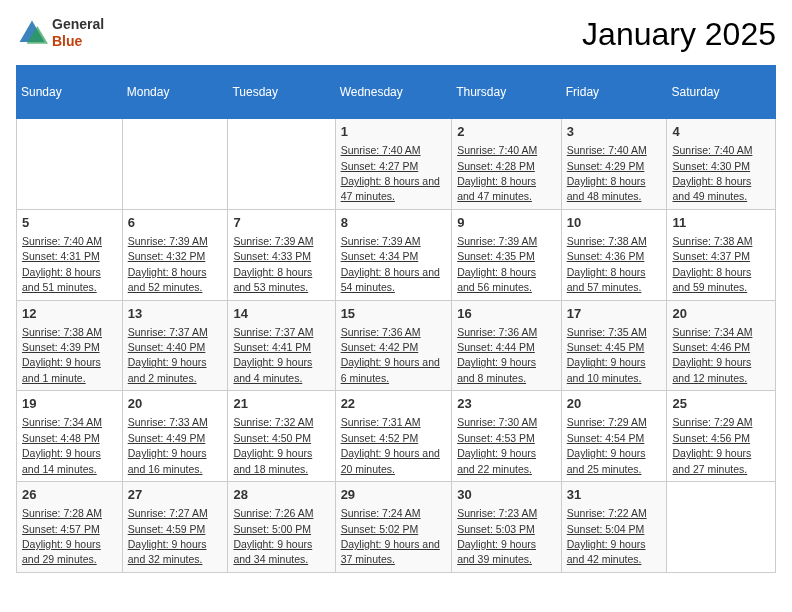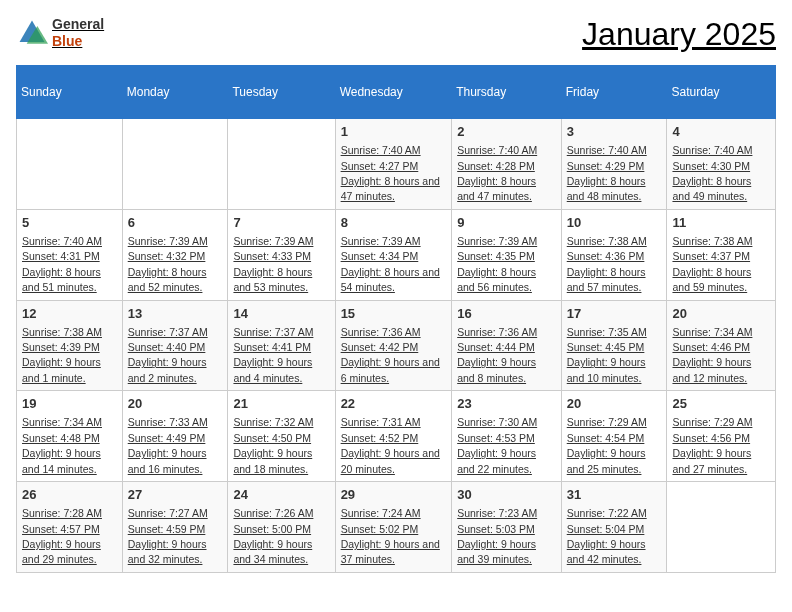--- a/index.html
+++ b/index.html
@@ -8,21 +8,20 @@
       background: #fff;
       width: 792px;
       min-height: 612px;
       padding: 16px;
     }
     .header {
       display: flex;
       justify-content: space-between;
       align-items: flex-start;
       margin-bottom: 12px;
-      text-decoration: underline;
     }
     .logo {
       display: flex;
       align-items: center;
       gap: 4px;
     }
     .logo-text {
       display: flex;
       flex-direction: column;
       line-height: 1.2;
@@ -159,20 +158,20 @@
         <td><span class="day-number">20</span><span class="day-info">Sunrise: 7:33 AM<br>Sunset: 4:49 PM<br>Daylight: 9 hours and 16 minutes.</span></td>
         <td><span class="day-number">21</span><span class="day-info">Sunrise: 7:32 AM<br>Sunset: 4:50 PM<br>Daylight: 9 hours and 18 minutes.</span></td>
         <td><span class="day-number">22</span><span class="day-info">Sunrise: 7:31 AM<br>Sunset: 4:52 PM<br>Daylight: 9 hours and 20 minutes.</span></td>
         <td><span class="day-number">23</span><span class="day-info">Sunrise: 7:30 AM<br>Sunset: 4:53 PM<br>Daylight: 9 hours and 22 minutes.</span></td>
         <td><span class="day-number">20</span><span class="day-info">Sunrise: 7:29 AM<br>Sunset: 4:54 PM<br>Daylight: 9 hours and 25 minutes.</span></td>
         <td><span class="day-number">25</span><span class="day-info">Sunrise: 7:29 AM<br>Sunset: 4:56 PM<br>Daylight: 9 hours and 27 minutes.</span></td>
       </tr>
       <tr>
         <td><span class="day-number">26</span><span class="day-info">Sunrise: 7:28 AM<br>Sunset: 4:57 PM<br>Daylight: 9 hours and 29 minutes.</span></td>
         <td><span class="day-number">27</span><span class="day-info">Sunrise: 7:27 AM<br>Sunset: 4:59 PM<br>Daylight: 9 hours and 32 minutes.</span></td>
-        <td><span class="day-number">24</span><span class="day-info">Sunrise: 7:26 AM<br>Sunset: 5:00 PM<br>Daylight: 9 hours and 34 minutes.</span></td>
+        <td><span class="day-number">28</span><span class="day-info">Sunrise: 7:26 AM<br>Sunset: 5:00 PM<br>Daylight: 9 hours and 34 minutes.</span></td>
         <td><span class="day-number">29</span><span class="day-info">Sunrise: 7:24 AM<br>Sunset: 5:02 PM<br>Daylight: 9 hours and 37 minutes.</span></td>
         <td><span class="day-number">30</span><span class="day-info">Sunrise: 7:23 AM<br>Sunset: 5:03 PM<br>Daylight: 9 hours and 39 minutes.</span></td>
         <td><span class="day-number">31</span><span class="day-info">Sunrise: 7:22 AM<br>Sunset: 5:04 PM<br>Daylight: 9 hours and 42 minutes.</span></td>
         <td class="empty-cell"></td>
       </tr>
     </tbody>
 </table>
 
 </body></html>

